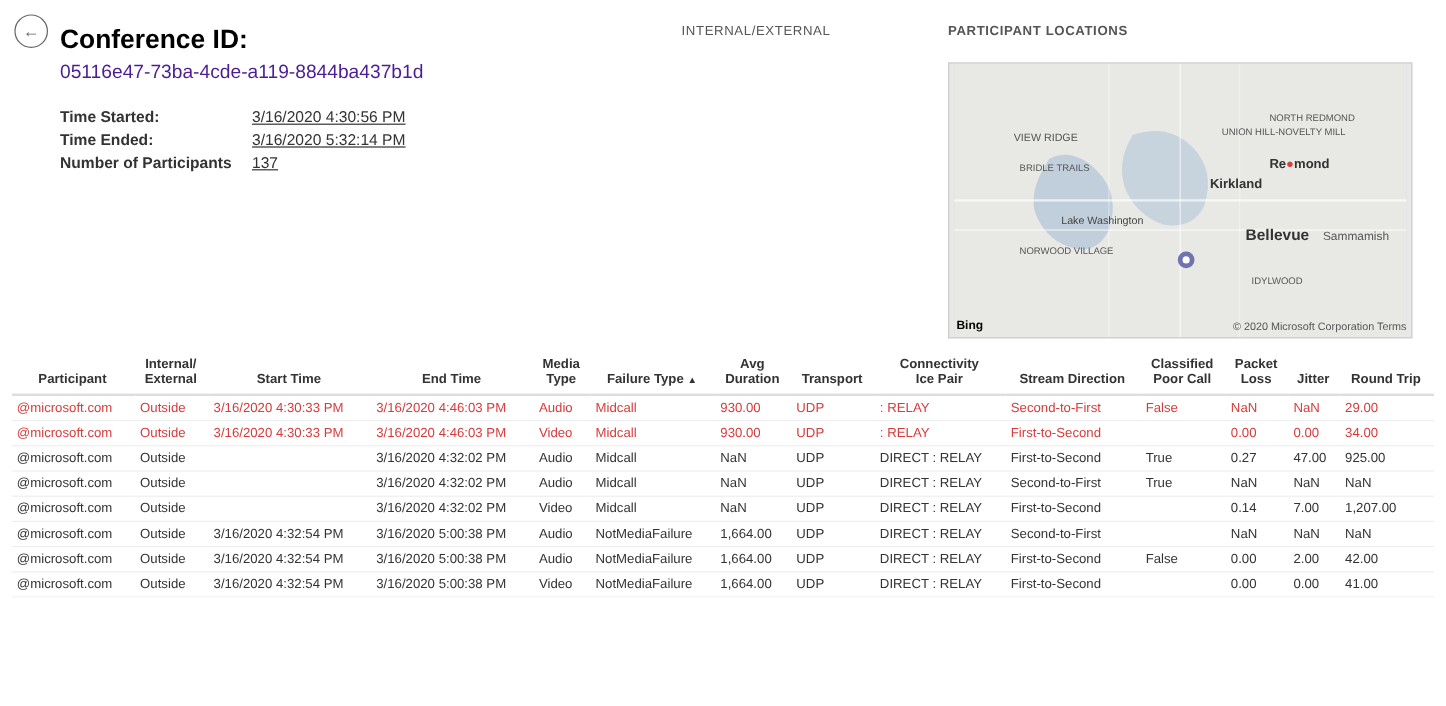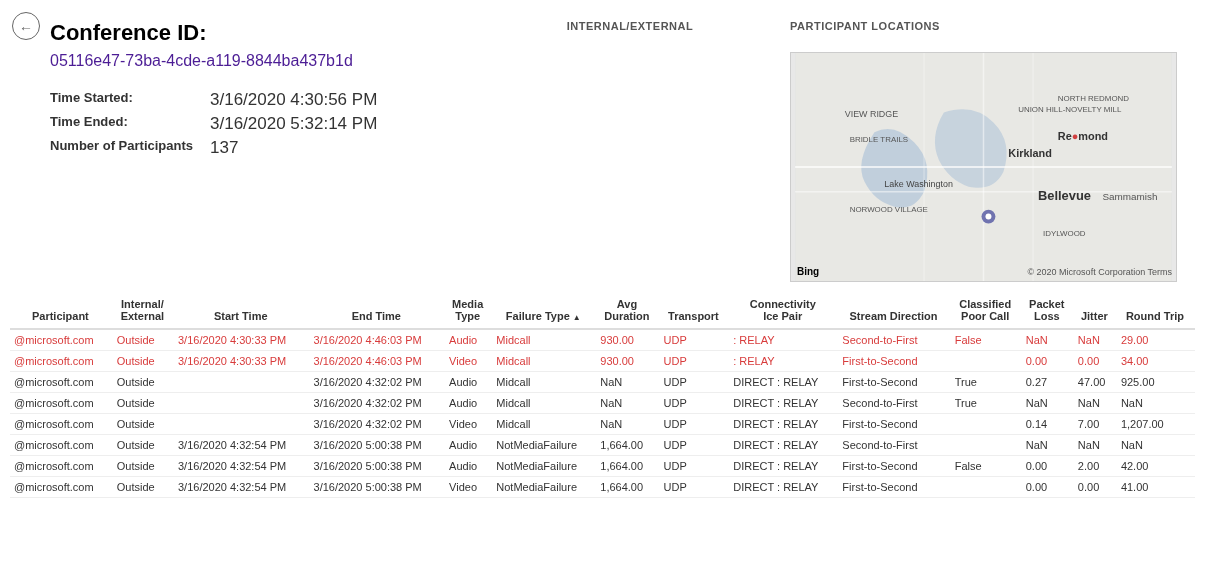--- a/index.html
+++ b/index.html
@@ -7,24 +7,24 @@
     
     .back-btn { position: absolute; top: 12px; left: 12px; width: 28px; height: 28px; border: 1.5px solid #666; border-radius: 50%; display: flex; align-items: center; justify-content: center; cursor: pointer; color: #666; font-size: 14px; }
     
     .top-section { display: flex; padding: 20px 28px 10px 50px; gap: 0; }
     
     .conf-info { flex: 0 0 420px; }
     .conf-id-label { font-size: 22px; font-weight: 700; color: #000; margin-bottom: 6px; }
     .conf-id-value { font-size: 16px; color: #4c1d95; margin-bottom: 20px; }
     .meta-grid { display: grid; grid-template-columns: 160px auto; row-gap: 4px; }
     .meta-label { font-weight: 700; font-size: 13px; }
-    .meta-value { font-size: 17px; }
+    .meta-value { font-size: 13px; text-decoration: underline; }
 
     .chart-section { flex: 0 0 320px; text-align: center; }
-    .chart-title { font-size: 11px; font-weight: 700; letter-spacing: 0.5px; color: #555; margin-bottom: 6px; }
+    .chart-title { font-size: 11px; font-weight: 400; letter-spacing: 0.5px; color: #555; margin-bottom: 6px; }
 
     .map-section { flex: 1; }
     .map-title { font-size: 11px; font-weight: 700; letter-spacing: 0.5px; color: #555; margin-bottom: 20px; }
     .map-placeholder { width: 100%; height: 230px; background: #e8e8e8; border: 1px solid #ccc; position: relative; overflow: hidden; }
     
     
     .map-inner { width: 100%; height: 100%; }
 
     .table-section { padding: 0 10px; overflow-x: auto; }
     table { width: 100%; border-collapse: collapse; font-size: 11px; }

